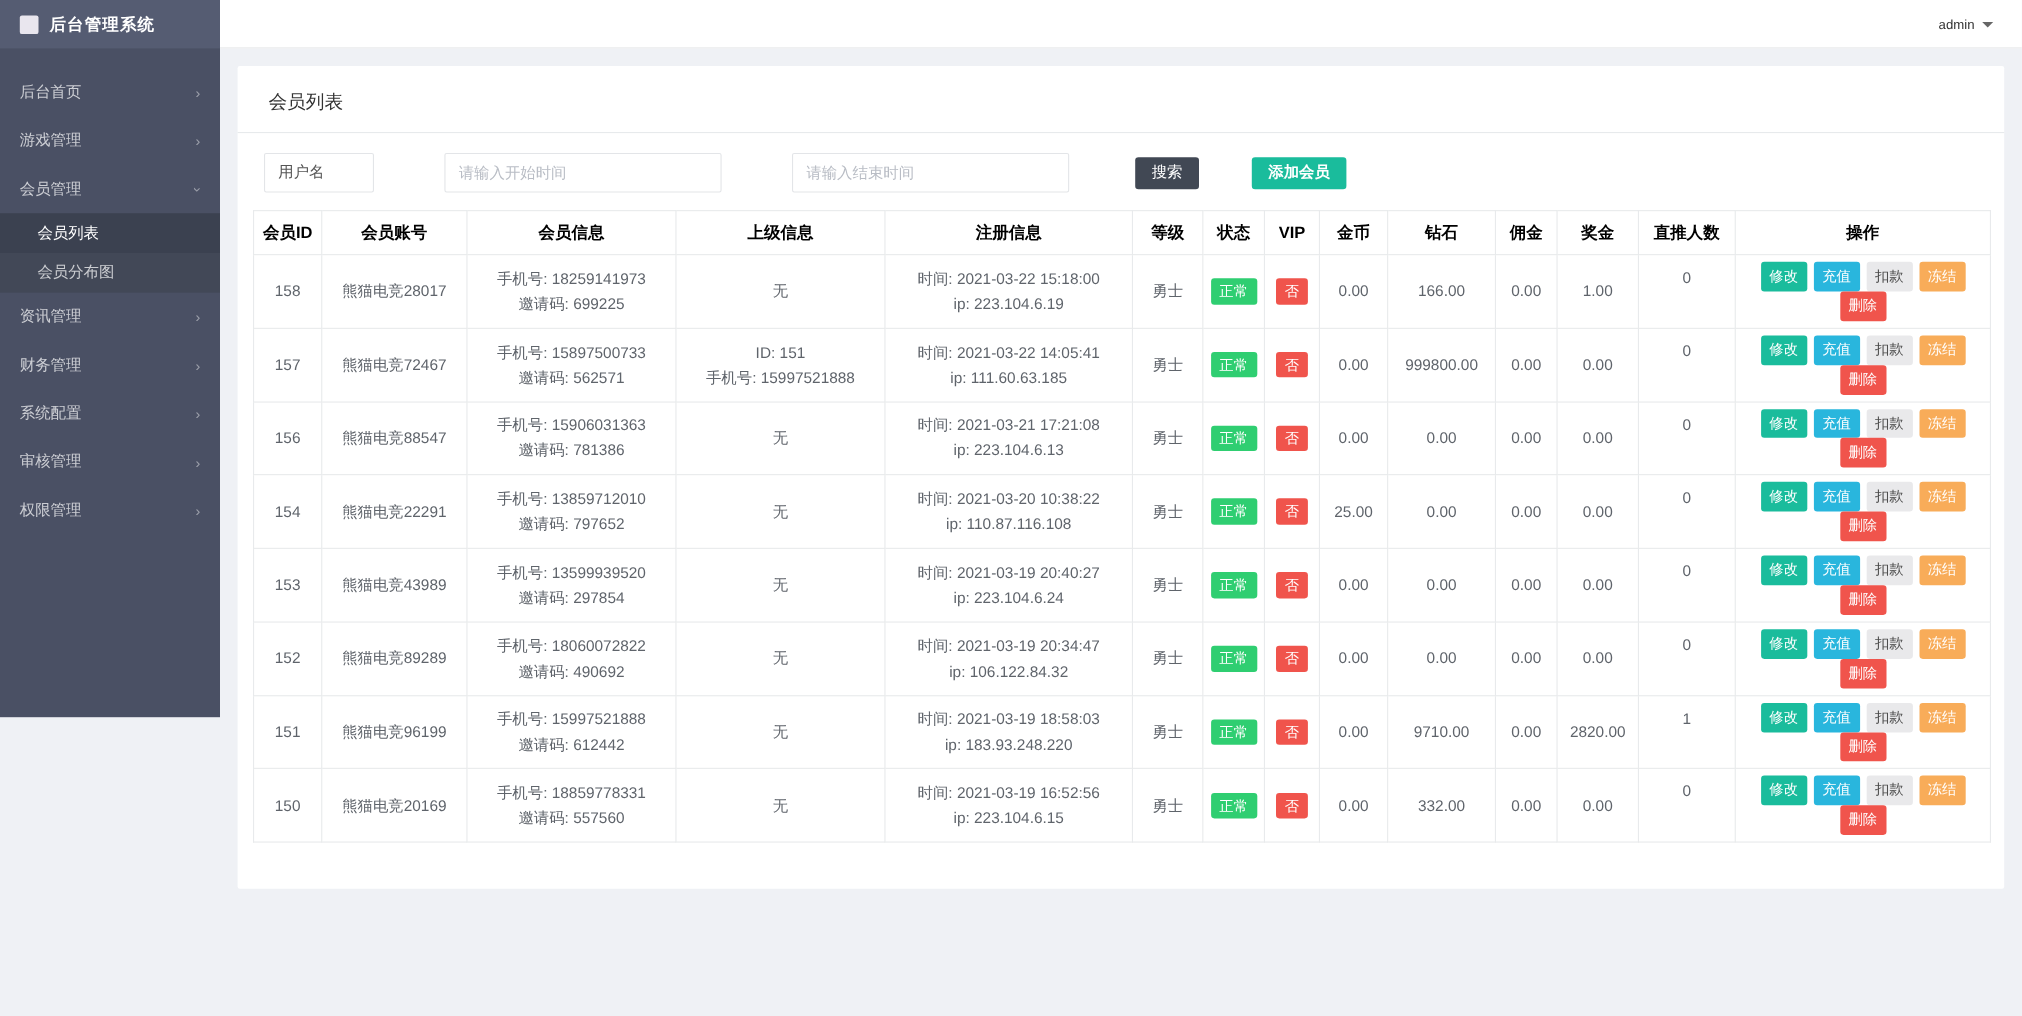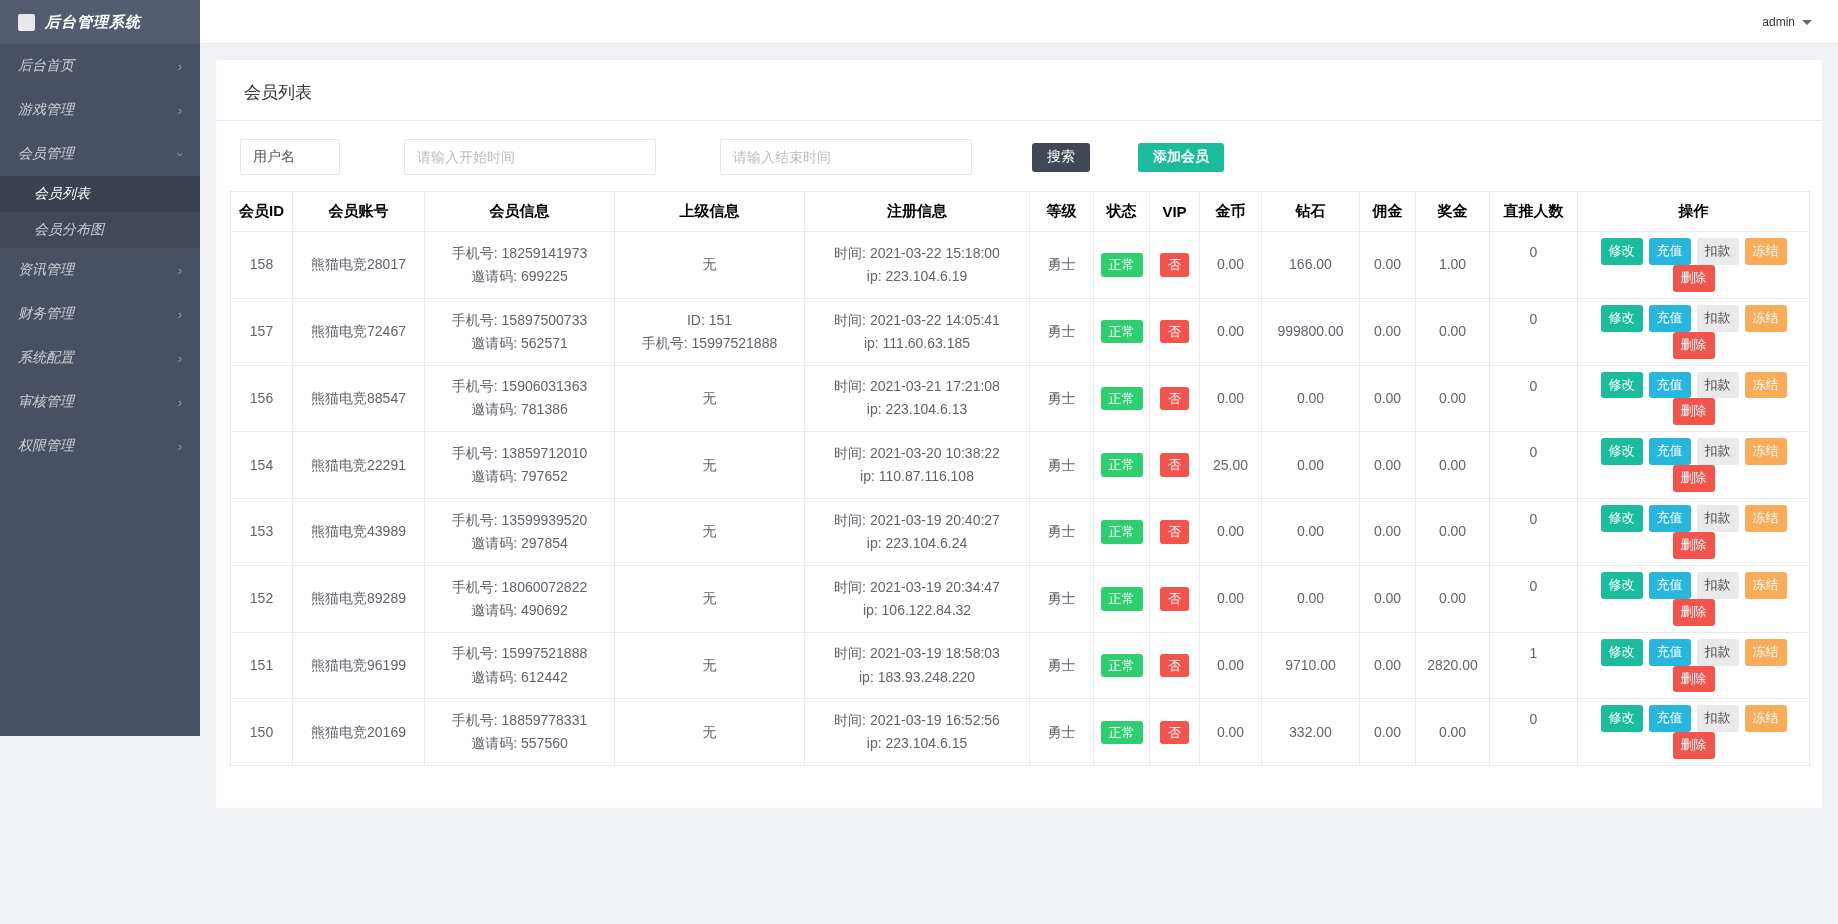--- a/index.html
+++ b/index.html
@@ -1,27 +1,27 @@
 <!DOCTYPE html>
 <html style="--sidebar-bg: #4a5064; --sidebar-logo-bg: #555c72; --sidebar-submenu-bg: #424857; --sidebar-active-bg: #3b4150; --content-bg: #eff1f5; --primary-dark: #414854; --teal: #1abc9c; --blue: #29b6dd; --orange: #f8ac59; --red: #f0544c; --green: #2fce71; --gray-btn: #e9e9eb;"><head>
 <meta charset="utf-8">
 <style>
   * { margin:0; padding:0; box-sizing:border-box; }
   html,body { width:1838px; height:924px; overflow:hidden;
     font-family:"Liberation Sans","DejaVu Sans",sans-serif;
     background:var(--content-bg,#eff1f5); }
 
   
-  .sidebar { position:absolute; left:0; top:0; width:200px; height:736px;
-    background:var(--sidebar-bg,#4a5064); z-index:10;font-style:italic; }
+  .sidebar { position:absolute; left:0; top:0; width:200px; height:652px;
+    background:var(--sidebar-bg,#4a5064); z-index:10; }
   .logo-bar { height:44px; background:var(--sidebar-logo-bg,#555c72);
     display:flex; align-items:center; padding:0 18px; gap:10px; }
   .logo-square { width:17px; height:17px; background:#e9e6ee; border-radius:2px; flex:none; }
   .logo-title { color:#fff; font-size:15px; font-weight:bold; letter-spacing:1px; white-space:nowrap; }
-  .menu { padding-top:0; }
+  .menu { padding-top:18px; }
   .menu-item { height:44px; display:flex; align-items:center; justify-content:space-between;
     padding:0 18px; color:rgba(255,255,255,.72); font-size:14px; cursor:pointer; }
   .chevron { font-size:13px; color:rgba(255,255,255,.45); line-height:1; }
   .chevron.down { transform:rotate(90deg); }
   .submenu { background:var(--sidebar-submenu-bg,#424857); }
   .submenu-item { height:36px; display:flex; align-items:center; padding:0 18px 0 34px;
     color:rgba(255,255,255,.72); font-size:14px; cursor:pointer; }
   .submenu-item.active { background:var(--sidebar-active-bg,#3b4150); color:#fff; }
 
   

